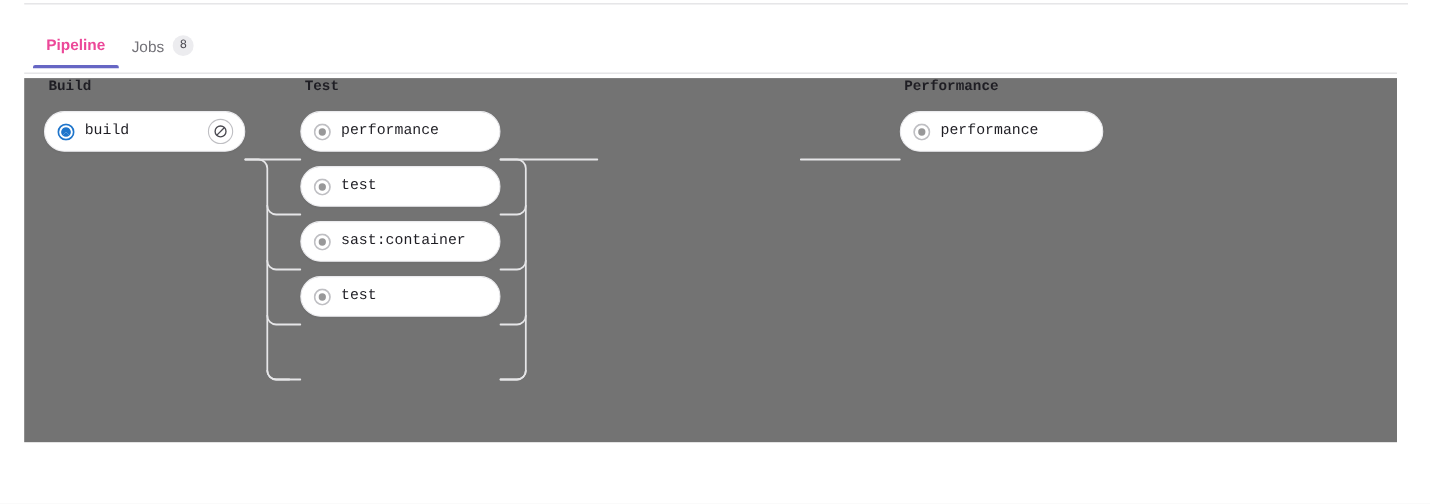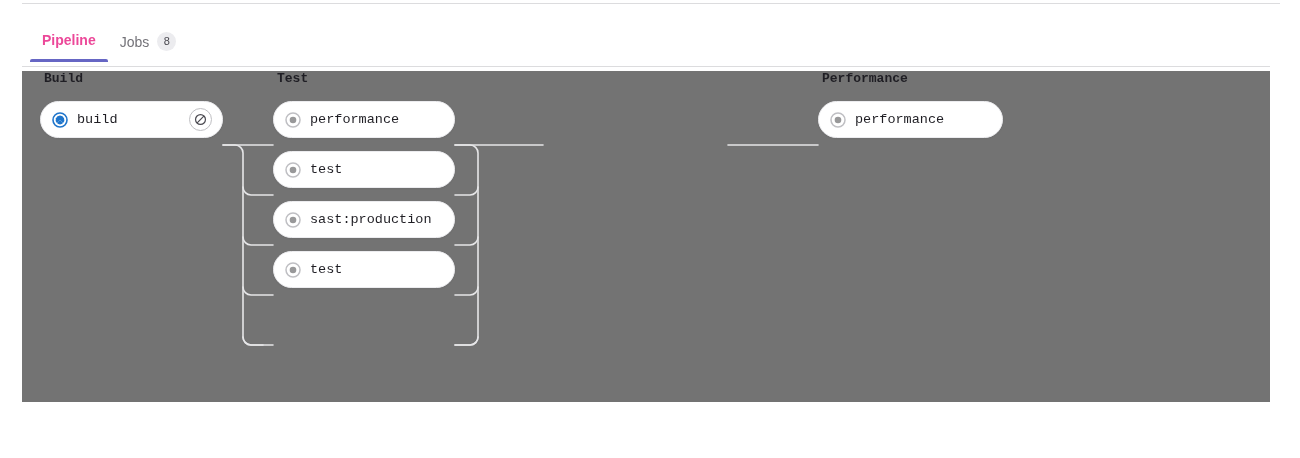--- a/index.html
+++ b/index.html
@@ -271,21 +271,21 @@
             <span class="job-name">test</span>
           </a>
         </div>
 
         <div class="job">
           <a class="job-link">
             <svg class="status-icon" viewBox="0 0 16 16" aria-hidden="true">
               <circle cx="8" cy="8" r="7" fill="#ffffff" stroke="#bfbfc3" stroke-width="1.5"></circle>
               <circle cx="8" cy="8" r="3.3" fill="#989899"></circle>
             </svg>
-            <span class="job-name">sast:production</span>
+            <span class="job-name">sast:container</span>
           </a>
         </div>
 
         <div class="job">
           <a class="job-link">
             <svg class="status-icon" viewBox="0 0 16 16" aria-hidden="true">
               <circle cx="8" cy="8" r="7" fill="#ffffff" stroke="#bfbfc3" stroke-width="1.5"></circle>
               <circle cx="8" cy="8" r="3.3" fill="#989899"></circle>
             </svg>
             <span class="job-name">test</span>

